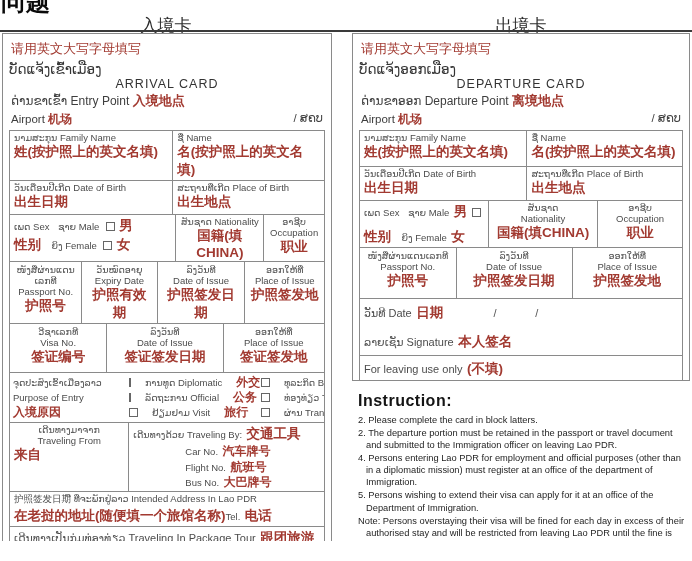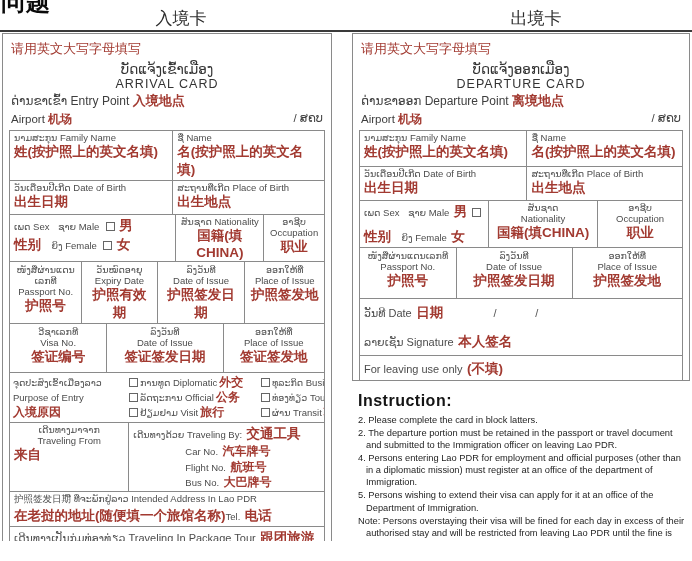--- a/index.html
+++ b/index.html
@@ -7,31 +7,31 @@
     --ink:#3e3e3e;
     --cap:#4c4c4c;
     --line:#8a8a8a;
   }
   *{box-sizing:border-box;margin:0;padding:0;}
   html,body{background:#fff;}
   body{font-family:"Liberation Sans","DejaVu Sans",sans-serif;}
   .page{position:relative;width:692px;height:541px;background:#fff;overflow:hidden;}
 
   .cropped-head{position:absolute;top:-14px;left:1px;font-size:24px;font-weight:bold;color:#0a0a0a;letter-spacing:1px;}
-  .col-title{position:absolute;top:7px;font-size:17px;color:#2b2b2b;text-align:center;margin-left:15px;}
+  .col-title{position:absolute;top:14px;font-size:17px;color:#2b2b2b;text-align:center;}
   .col-title.l{left:0;width:332px;}
   .col-title.r{left:352px;width:338px;}
   .top-rule{position:absolute;top:30px;left:0;width:692px;border-top:2px solid #3a3a3a;}
 
   .card{position:absolute;top:33px;border:1px solid var(--line);background:#fff;padding:4px 6px 0 6px;overflow:hidden;}
   .card.arrival{left:2px;width:330px;height:527px;}
   .card.departure{left:352px;width:338px;height:348px;}
 
   .notice{color:var(--red);font-size:13px;margin:2px 0 3px 2px;}
-  .t-lao{text-align:center;font-size:13.5px;color:#333;}
+  .t-lao{text-align:left;font-size:13.5px;color:#333;}
   .t-en{text-align:center;font-size:12.5px;color:#333;letter-spacing:1px;margin-bottom:1px;}
   .entry-line{font-size:12px;color:var(--ink);margin:1px 0 0 2px;}
   .entry-line .zh{font-size:13px;}
   .airport-line{display:flex;justify-content:space-between;font-size:11.5px;color:var(--ink);margin:1px 2px 2px 2px;}
 
   .cap{font-size:9.5px;color:var(--cap);}
   .capm{font-size:11px;color:var(--cap);}
   .zh{font-size:13.5px;color:var(--red);font-weight:bold;}
   .zhs{font-size:12px;color:var(--red);font-weight:bold;}
   .cb{display:inline-block;width:9px;height:9px;border:1px solid #666;background:#fff;vertical-align:-1px;}
@@ -49,21 +49,21 @@
   .a-c1{width:52%;} .a-c2{width:48%;}
   .a-sex .cell{min-height:33px;}
   .sx1{width:53%;} .sx2{width:28%;} .sx3{width:19%;}
   .a-pp .cell{min-height:50px;padding-top:2px;}
   .pp1{width:23%;} .pp2{width:24%;} .pp3{width:28%;} .pp4{width:25%;}
   .a-visa .cell{min-height:48px;padding-top:2px;}
   .vs1{width:31%;} .vs2{width:37%;} .vs3{width:32%;}
   .a-purpose{display:block;min-height:49px;padding:2px 3px;}
   .pline{display:flex;align-items:center;gap:4px;line-height:15px;white-space:nowrap;}
   .pcol1{width:112px;flex:none;}
-  .popt{display:flex;align-items:center;gap:2px;}
+  .popt{display:flex;align-items:center;gap:14px;}
   .popt.w1{width:128px;flex:none;}
   .a-travel .cell{min-height:60px;}
   .tv1{width:38%;} .tv2{width:62%;}
   .tline{margin-left:52px;line-height:13.5px;}
   .a-addr{display:block;min-height:34px;}
   .a-pkg{display:block;min-height:31px;}
   .pkg-opts{text-align:center;margin-top:1px;}
   .slash{color:#555;font-size:11px;}
   .s1{margin-left:46px;} .s2{margin-left:34px;}
 

